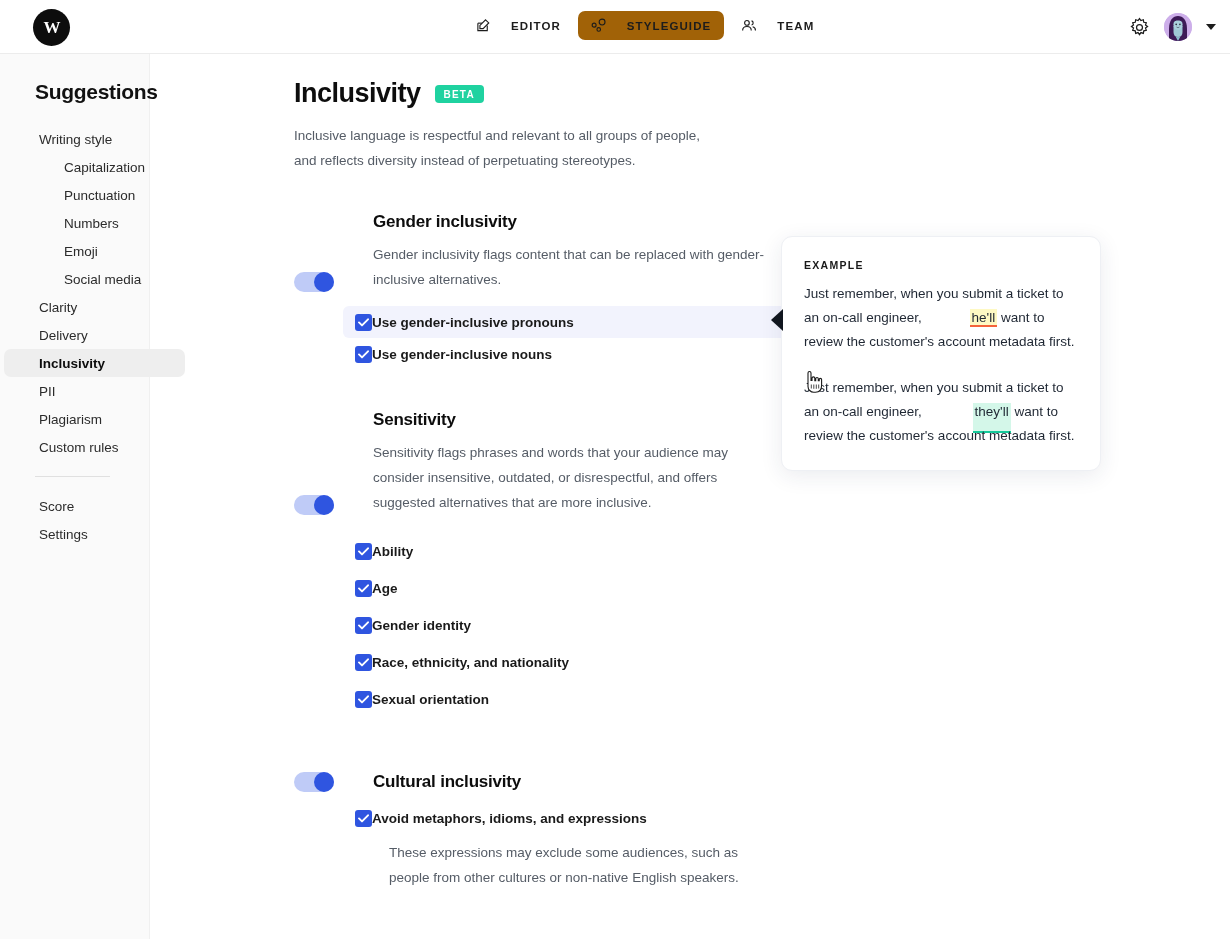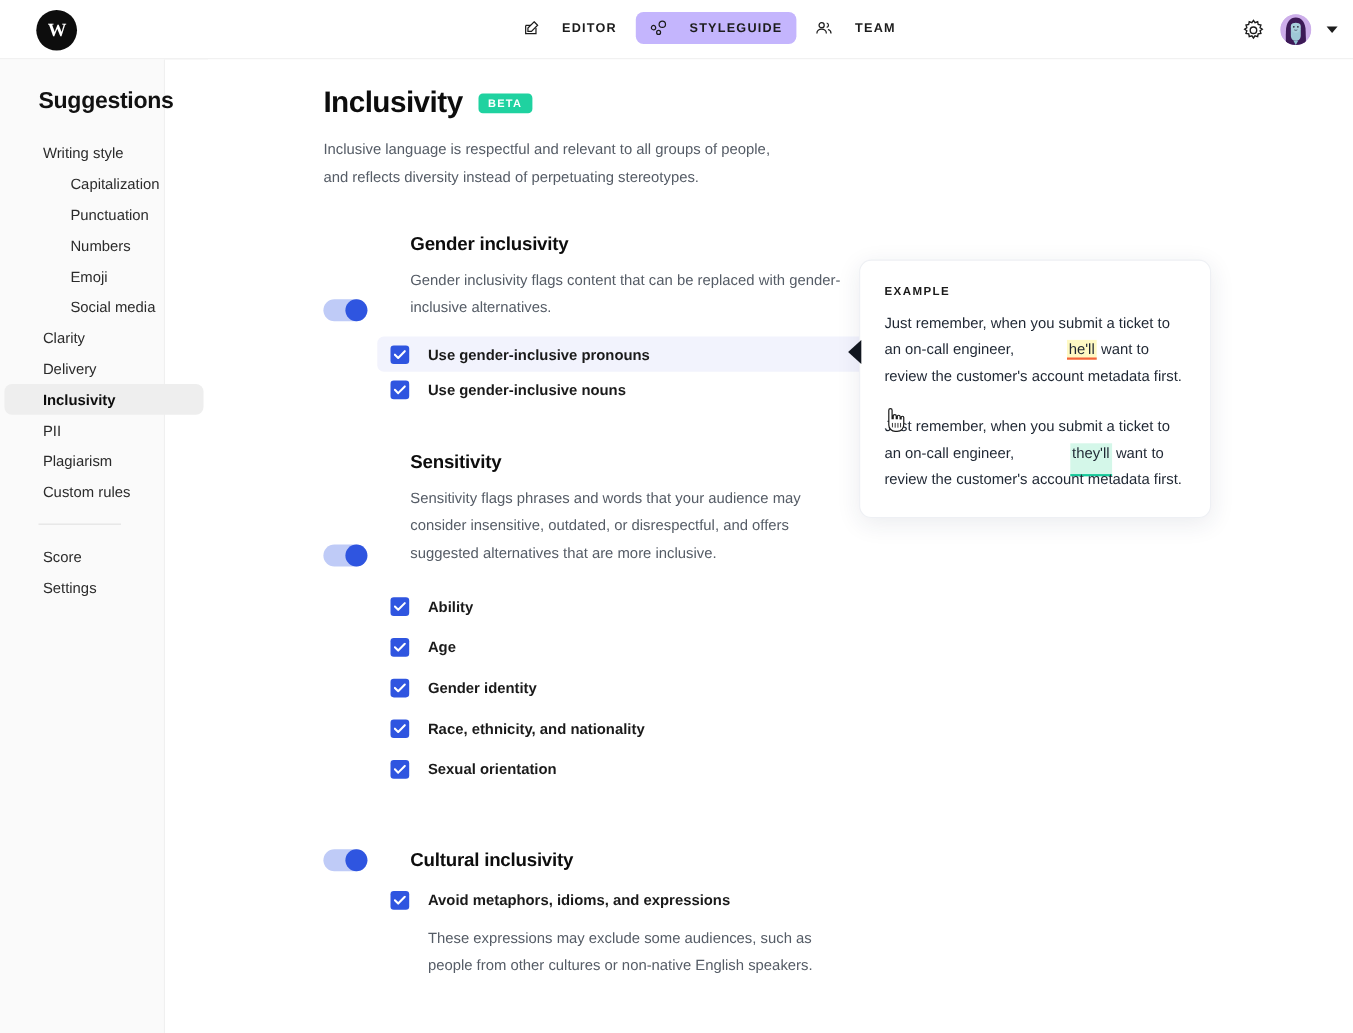--- a/index.html
+++ b/index.html
@@ -30,21 +30,21 @@
   .nav {
     position: absolute; left: 463px; top: 11px;
     display: flex; align-items: center; gap: 4px;
   }
   .nav-item {
     display: flex; align-items: center; gap: 20px;
     padding: 7px 13px; border-radius: 7px;
     font-size: 11.5px; font-weight: bold; letter-spacing: 1.1px;
     color: #1c1c1c; cursor: pointer; white-space: nowrap;
   }
-  .nav-item.active { background: #c4b5fd; }
+  .nav-item.active { background: #a16207; }
   .nav-ico { display: flex; align-items: center; }
 
   .topright {
     position: absolute; right: 14px; top: 0; height: 54px;
     display: flex; align-items: center; gap: 14px;
   }
   .gear { cursor: pointer; display: flex; }
   .avatar {
     width: 28px; height: 28px; border-radius: 50%;
     overflow: hidden; cursor: pointer; background: #cbb2e8;
@@ -115,21 +115,21 @@
   .sec-title {
     font-size: 17px; font-weight: bold; color: #0d0d0d; letter-spacing: -0.2px;
   }
   .sec-desc {
     margin-top: 10px; font-size: 13.5px; color: #555c66;
     line-height: 25px; max-width: 400px;
   }
 
   .opt-list { margin-top: 14px; margin-left: 61px; }
   .opt {
-    display: flex; align-items: center; gap: 17px;
+    display: flex; align-items: center; 
     height: 32px; cursor: pointer; border-radius: 6px;
     padding-left: 12px; margin-left: -12px;
   }
   .opt.hl { background: #f2f3fd; width: 500px; position: relative; }
   .cbx {
     width: 17px; height: 17px; border-radius: 3px;
     background: #2f55e0; flex: 0 0 auto;
     display: flex; align-items: center; justify-content: center;
   }
   .cbx svg { display: block; }

